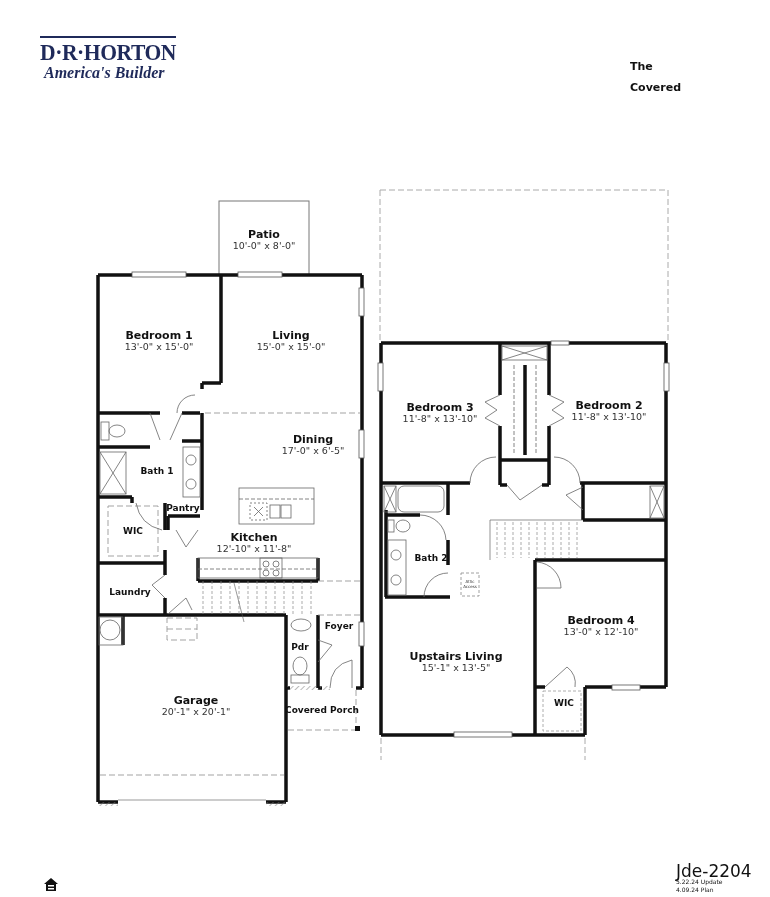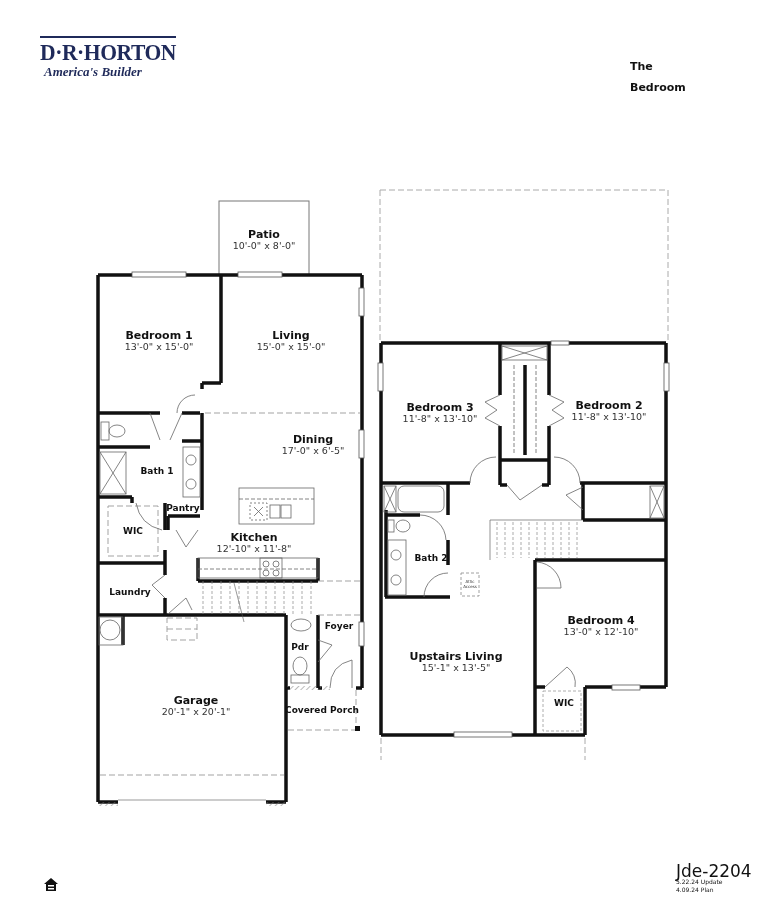--- a/index.html
+++ b/index.html
@@ -1,20 +1,20 @@
 <!DOCTYPE html>
 <html><head>
 <meta charset="utf-8">
 <style>
   html, body { margin: 0; padding: 0; background: #ffffff; }
   body { width: 770px; height: 897px; position: relative; overflow: hidden; font-family: "DejaVu Sans", sans-serif; color: #111; }
   .logo { position: absolute; left: 40px; top: 36px; width: 145px; }
   .logo-rule { height: 2px; background: #1f2a5a; width: 136px; margin-bottom: 3px; }
   .logo-main { font-family: "Liberation Serif", serif; font-weight: bold; font-size: 24px; color: #1f2a5a; letter-spacing: -0.5px; line-height: 22px; transform: scaleX(0.9); transform-origin: left; white-space: nowrap; }
-  .logo-sub { font-family: "Liberation Serif", serif; font-style: italic; font-weight: bold; font-size: 13px; color: #1f2a5a; margin-left: 4px; margin-top: 1px; white-space: nowrap; }
+  .logo-sub { font-family: "Liberation Serif", serif; font-style: italic; font-weight: bold; font-size: 16px; color: #1f2a5a; margin-left: 4px; margin-top: 1px; white-space: nowrap; }
   .plan-title { position: absolute; left: 630px; top: 56px; font-weight: bold; font-size: 11px; line-height: 21px; color: #111; }
   .plan-code { position: absolute; left: 676px; top: 866px; font-size: 9px; line-height: 10px; color: #111; }
   .plan-code .code { font-size: 17px; margin-bottom: 2px; display: block; }
   .plan-code .small { font-size: 6px; line-height: 8px; display: block; }
   .eho { position: absolute; left: 43px; top: 877px; width: 16px; height: 16px; }
   svg.plan { position: absolute; left: 0; top: 0; }
   .rn { font-family: "DejaVu Sans", sans-serif; font-weight: bold; font-size: 11px; fill: #111; text-anchor: middle; }
   .rs { font-family: "DejaVu Sans", sans-serif; font-size: 9.5px; fill: #333; text-anchor: middle; }
   .rsm { font-family: "DejaVu Sans", sans-serif; font-weight: bold; font-size: 9px; fill: #111; text-anchor: middle; }
   .tiny { font-family: "DejaVu Sans", sans-serif; font-size: 4px; fill: #333; text-anchor: middle; }
@@ -23,21 +23,21 @@
 <body>
 
 <div class="logo">
   <div class="logo-rule"></div>
   <div class="logo-main">D·R·HORTON</div>
   <div class="logo-sub">America's Builder</div>
 </div>
 
 <div class="plan-title">
   <div>The</div>
-  <div>Bedroom</div>
+  <div>Covered</div>
 </div>
 
 <svg class="plan" width="770" height="897" viewBox="0 0 770 897">
   <defs>
     <pattern id="hatch" width="4" height="4" patternUnits="userSpaceOnUse" patternTransform="rotate(45)">
       <line x1="0" y1="0" x2="0" y2="4" stroke="#777" stroke-width="1"></line>
     </pattern>
   </defs>
 
   <g>

